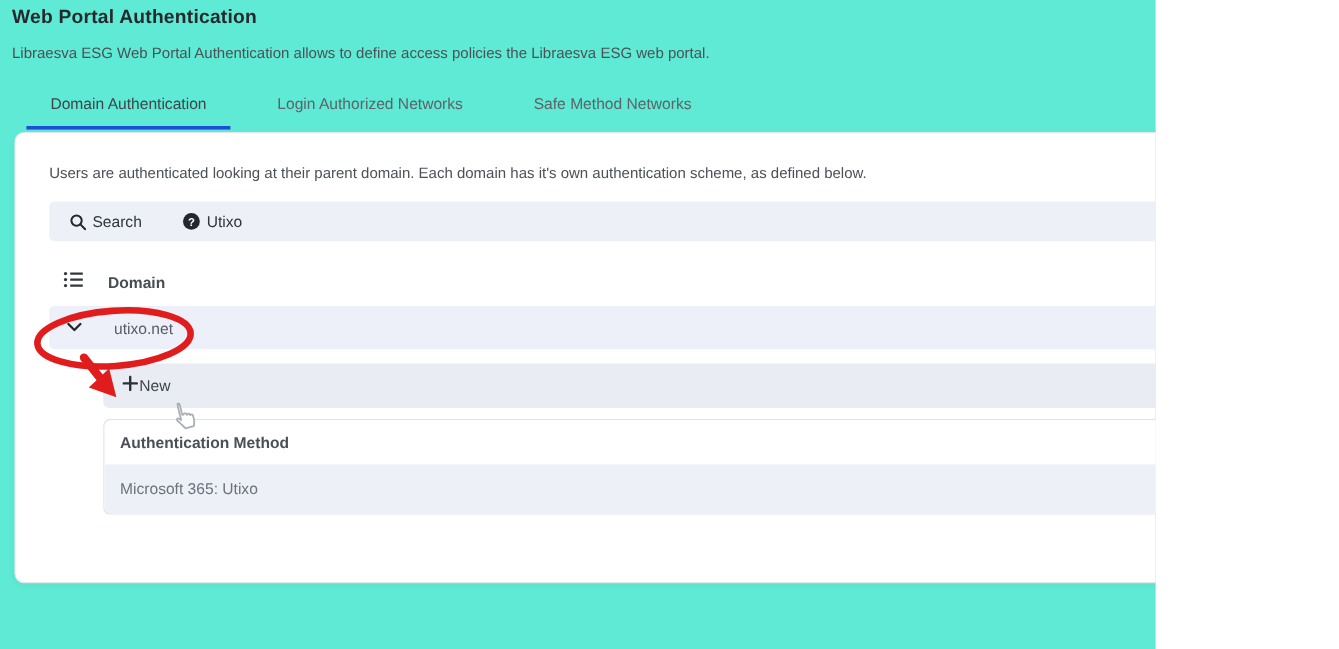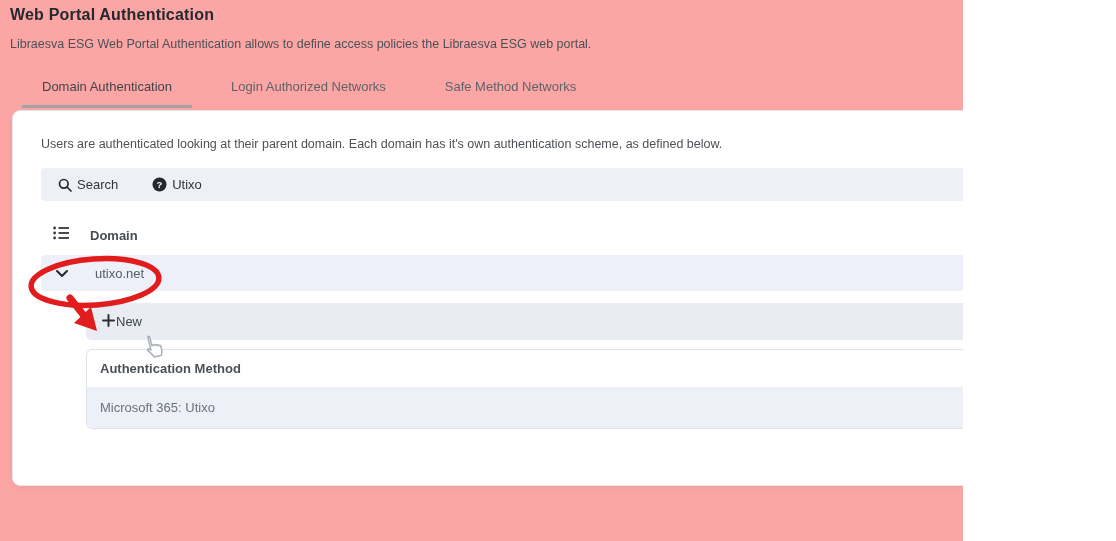--- a/index.html
+++ b/index.html
@@ -1,29 +1,29 @@
 <!DOCTYPE html>
 <html><head>
 <meta charset="utf-8">
 <style>
   * { box-sizing: border-box; }
   html,body { margin:0; padding:0; background:#ffffff; }
   .page {
     position:relative; width:963px; height:541px; overflow:hidden;
-    font-family:"Liberation Sans", sans-serif; background:#fca5a5;
+    font-family:"Liberation Sans", sans-serif; background:#5eead4;
   }
   
   .hdr { padding:6px 0 0 10px; }
   .title { margin:0; font-size:16px; font-weight:700; color:#25292e; letter-spacing:.2px; }
   .subtitle { margin:13px 0 0 0; font-size:12.5px; color:#4c5156; }
 
   
   .tabs { display:flex; margin:22px 0 0 22px; gap:19px; }
   .tab { font-size:13px; color:#5d6369; padding:6px 20px 11px 20px; cursor:pointer; white-space:nowrap; }
-  .tab.active { color:#3f454b; border-bottom:3px solid #a3a3a3; }
+  .tab.active { color:#3f454b; border-bottom:3px solid #1d4ed8; }
 
   
   .panel {
     margin:2px -26px 0 12px; height:376px;
     border:1px solid #e3e6eb; border-radius:8px; background:#fff;
     box-shadow:0 2px 5px rgba(40,50,70,.05);
     padding:26px 0 0 28px;
   }
   .intro { margin:0; font-size:12.5px; color:#4b5156; }
 

